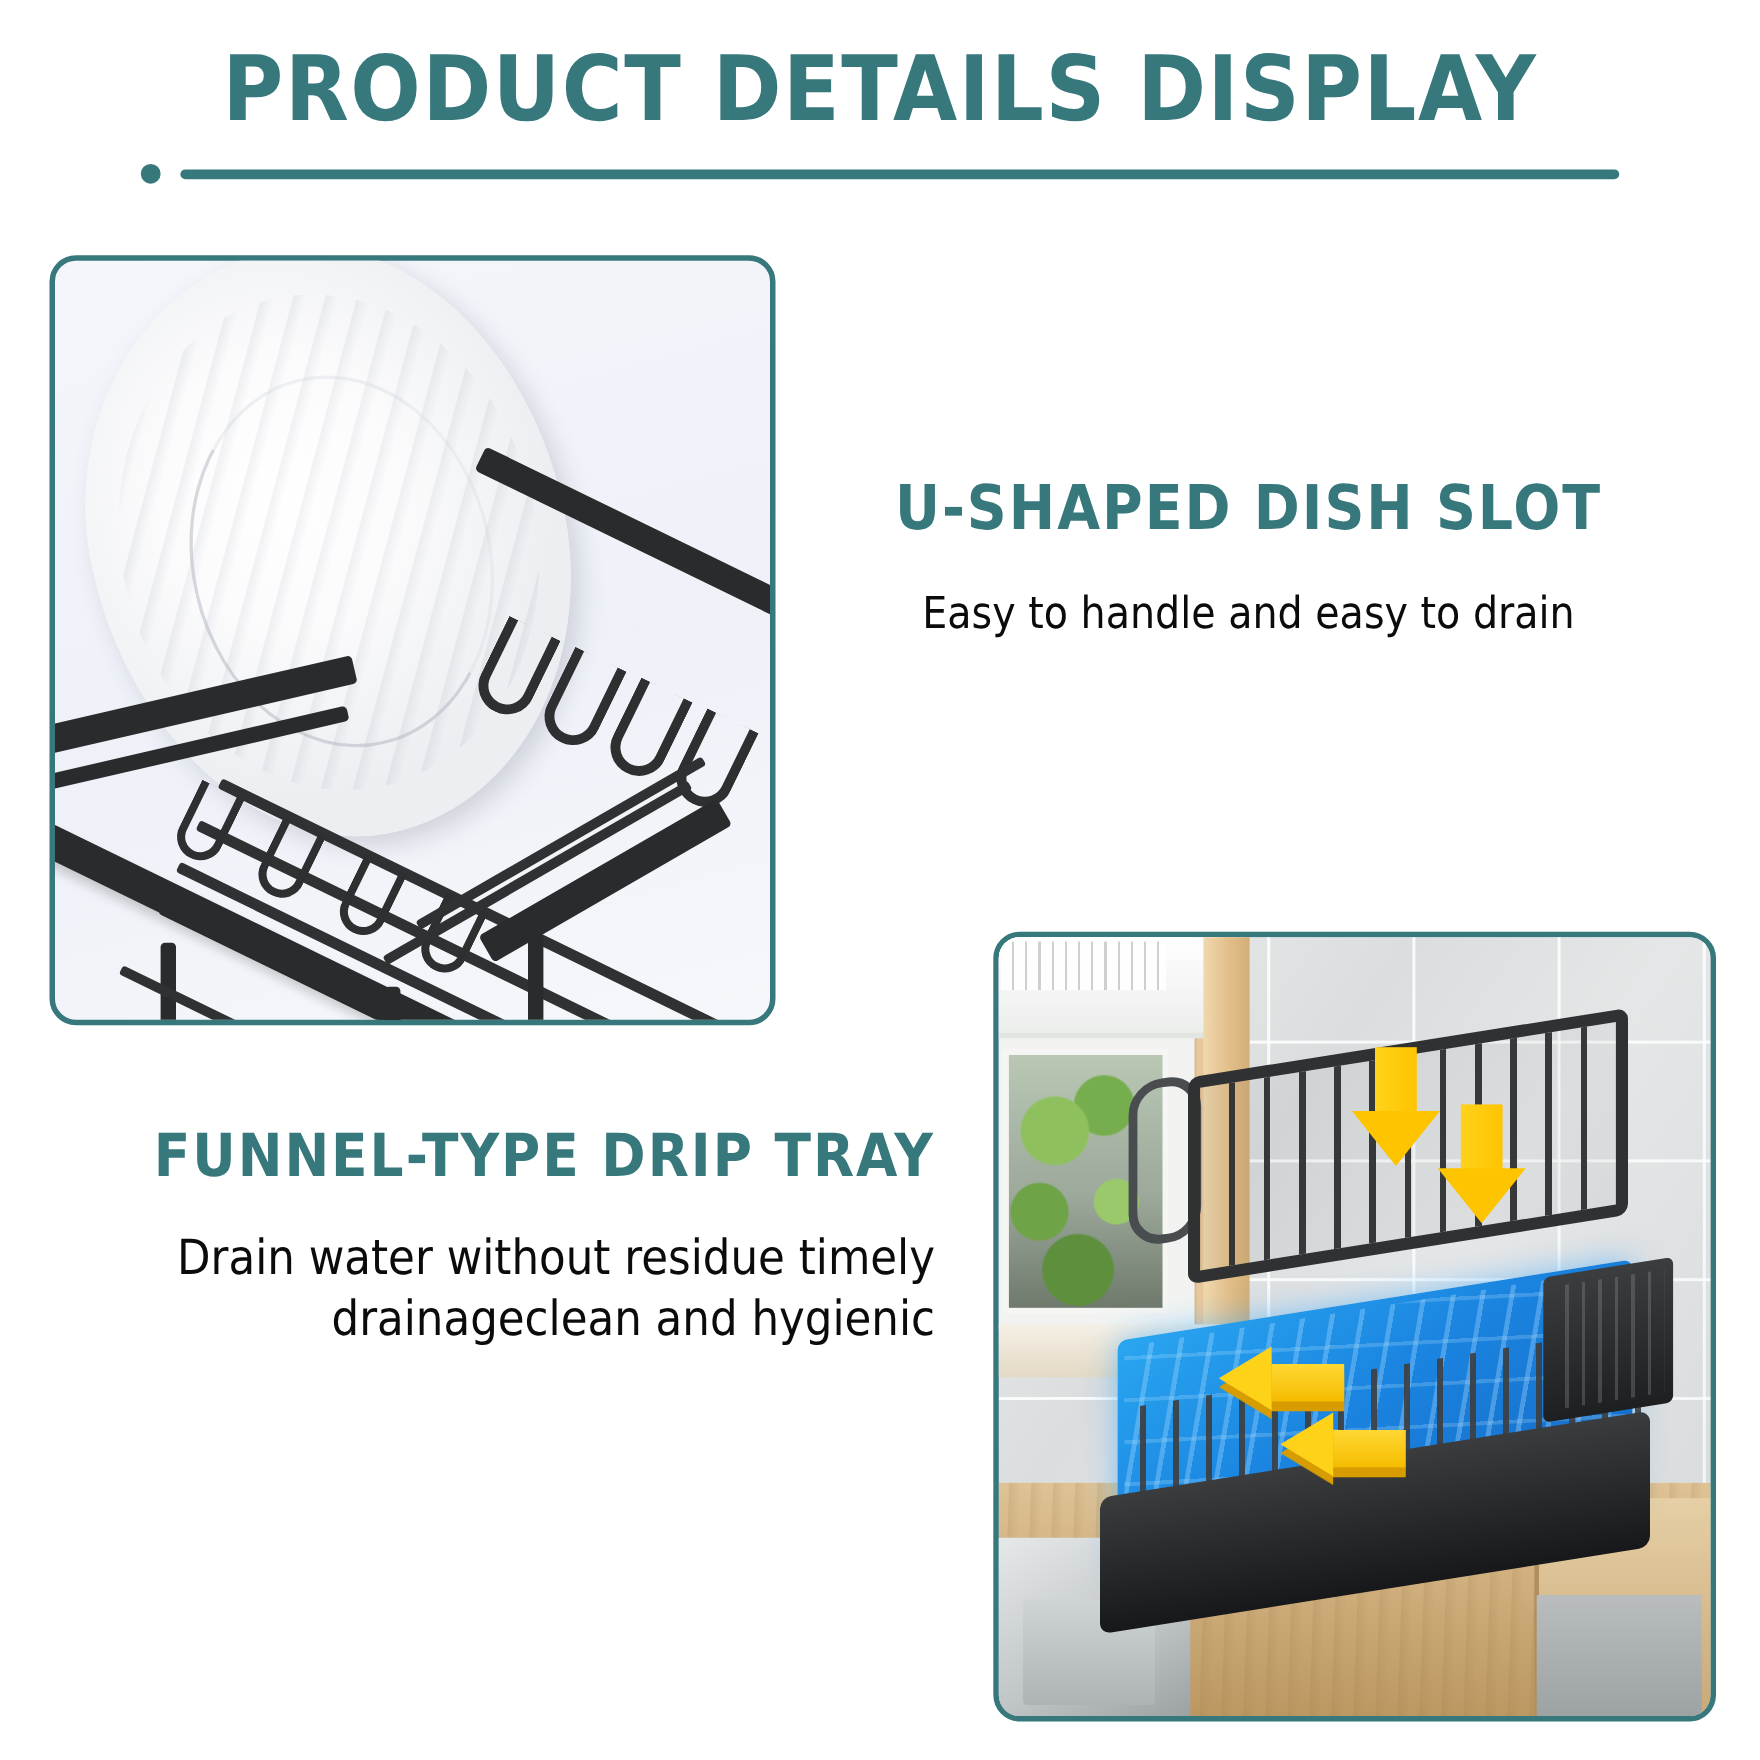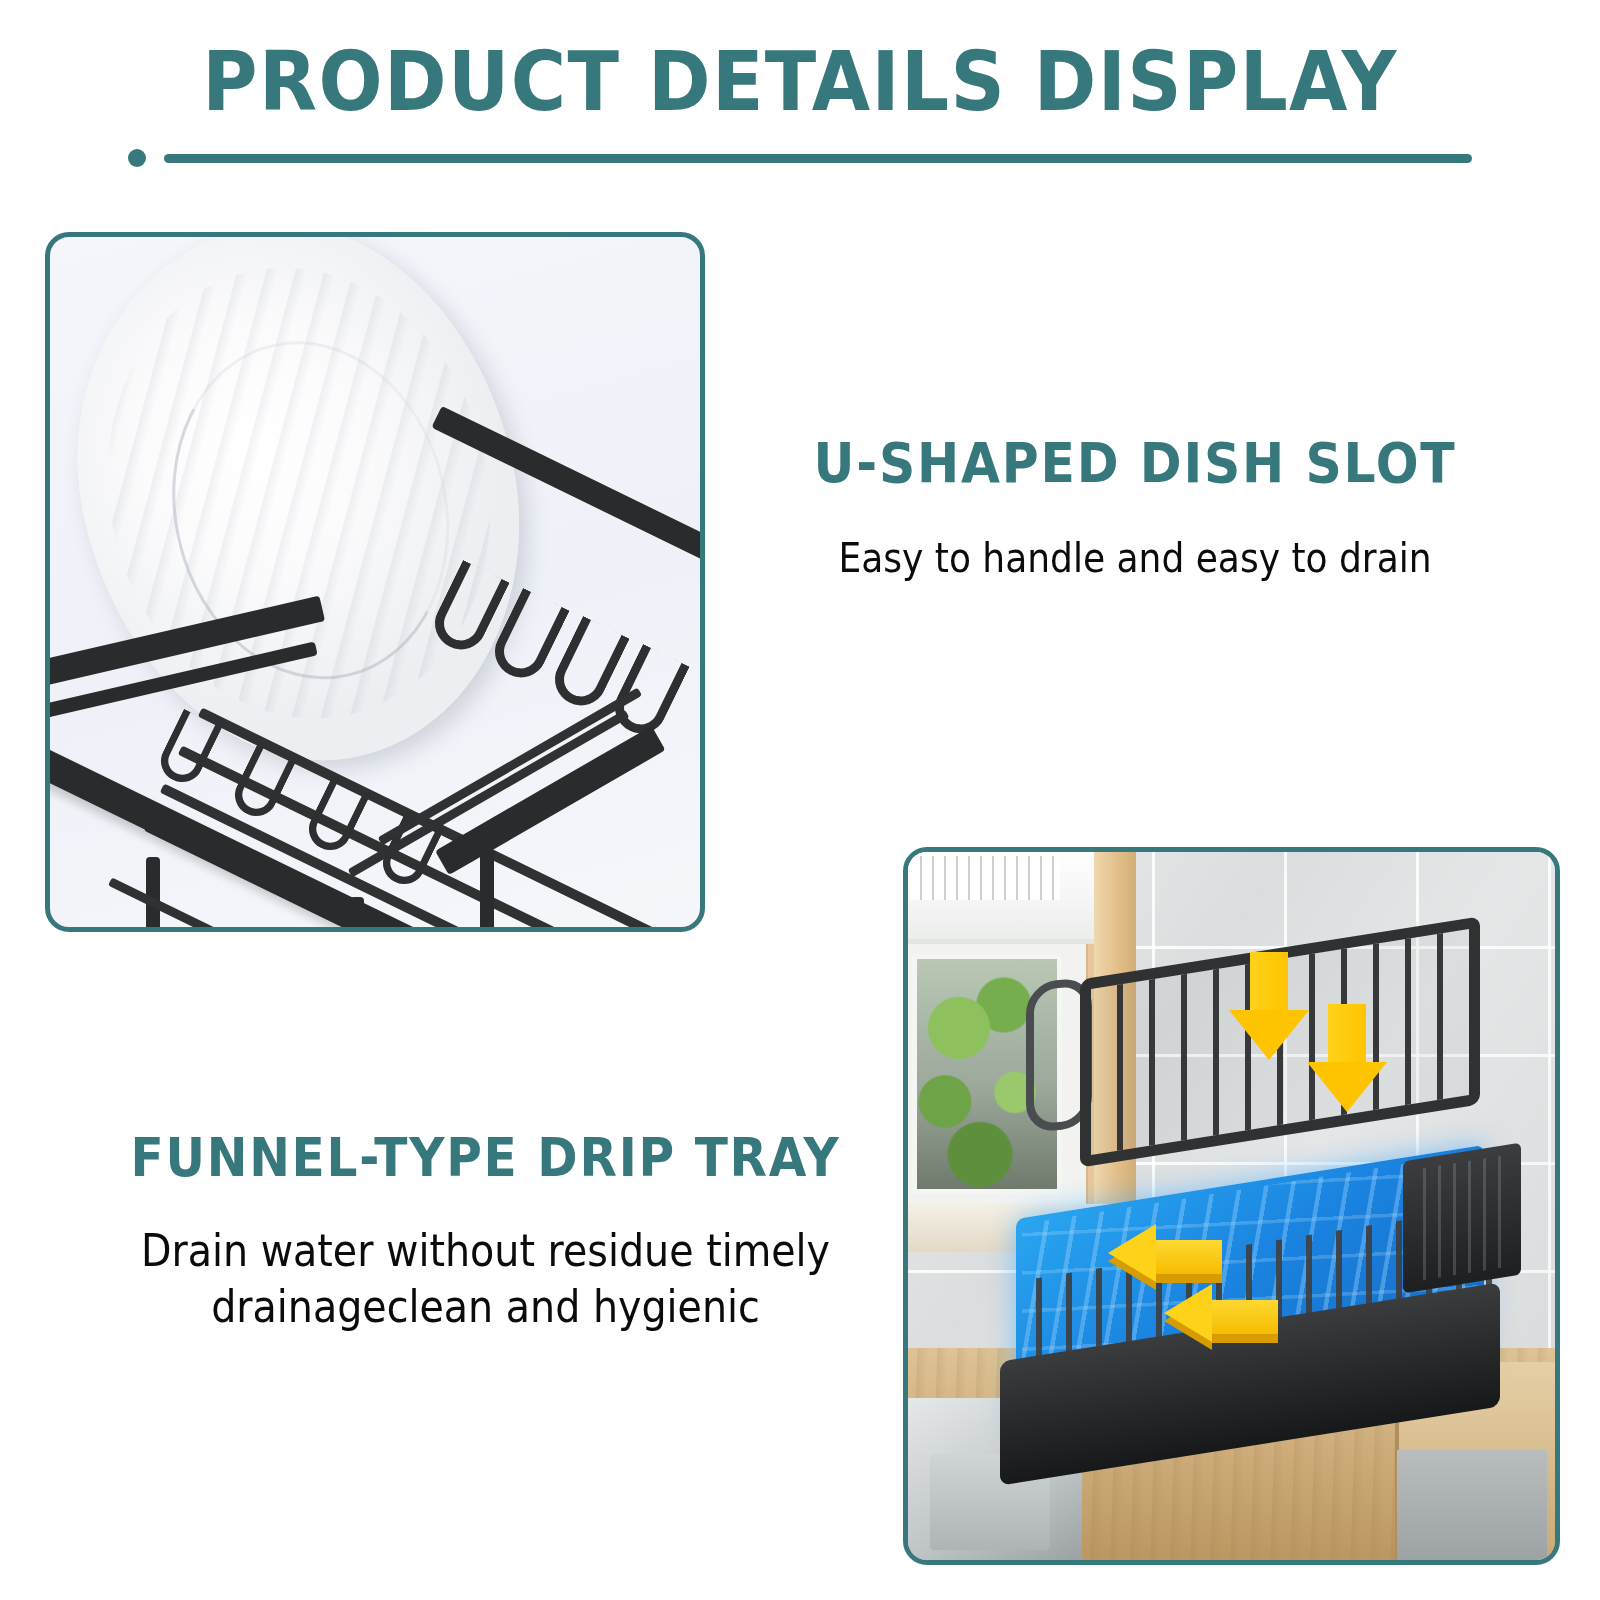--- a/index.html
+++ b/index.html
@@ -66,21 +66,21 @@
     font-family:"DejaVu Sans", sans-serif;
     font-weight:400;
     color:#0b0b0b;
     transform:scaleX(0.9);
   }
 
   #feat-1{ position:absolute; left:775px; top:430px; width:720px; text-align:center; }
   #feat-1 .feature-heading{ font-size:56px; transform-origin:center; }
   #feat-1 .feature-body{ font-size:40px; margin-top:40px; transform-origin:center; }
 
-  #feat-2{ position:absolute; left:40px; top:1126px; width:810px; text-align:center; }
+  #feat-2{ position:absolute; left:40px; top:1019px; width:810px; text-align:right; }
   #feat-2 .feature-heading{ font-size:54px; transform-origin:right center; }
   #feat-2 .feature-body{ font-size:44px; margin-top:34px; line-height:1.28; transform-origin:right center; }
 
   
   .scene{ position:absolute; inset:0; }
 
   .plate{
     position:absolute;
     left:34px; top:-14px;
     width:430px; height:540px;

